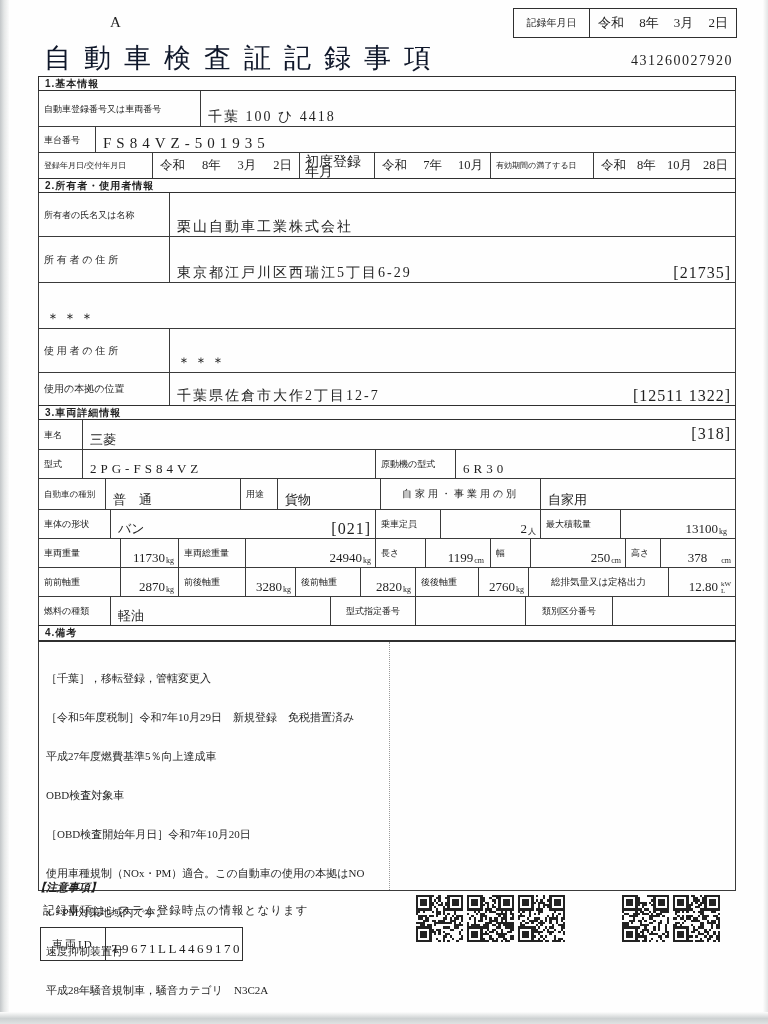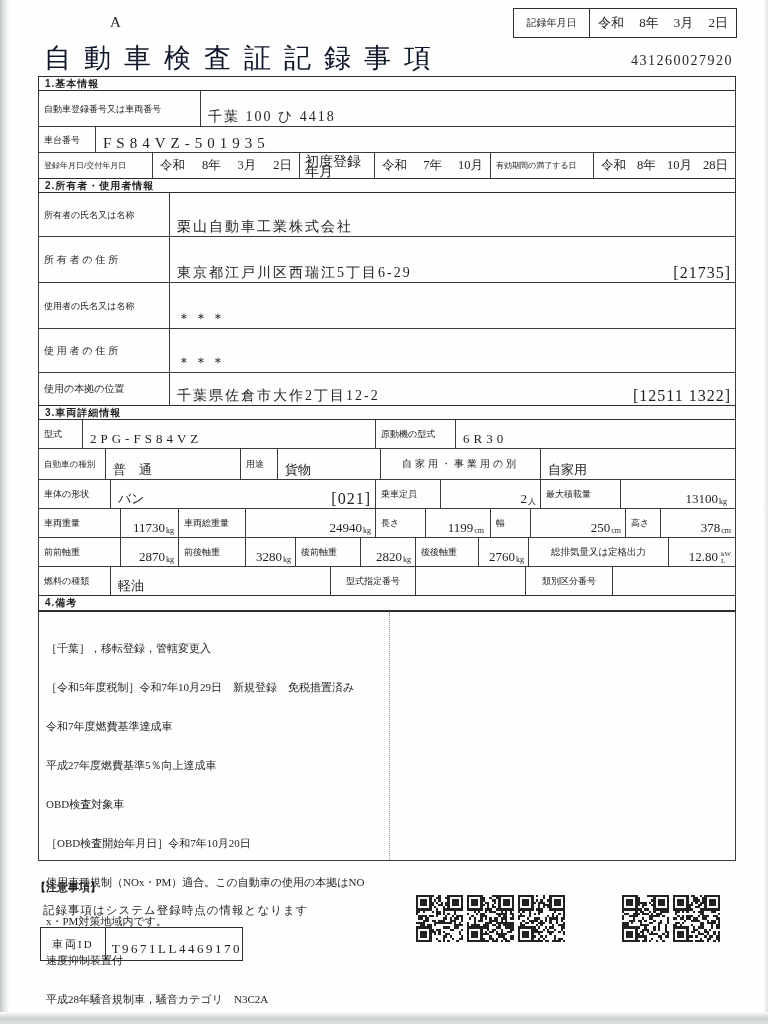--- a/index.html
+++ b/index.html
@@ -42,21 +42,21 @@
   .datecell{display:flex;align-items:center;justify-content:space-between;padding:0 7px;font-size:12.5px;}
   .dg{white-space:nowrap;}
   .ls2{letter-spacing:2px;} .ls3{letter-spacing:3px;} .ls4{letter-spacing:4px;} .ls5{letter-spacing:5px;}
   .code{font-size:16px;letter-spacing:1px;}
   
   .remarks{border:1px solid #3a3a3a;border-top:1.5px solid #2f2f2f;height:250px;position:relative;box-sizing:border-box;}
   .remarks .dots{position:absolute;left:350px;top:0;bottom:0;width:0;border-left:1px dotted #9a9a9a;}
   .remarks .txt{position:absolute;left:7px;top:4px;width:338px;font-size:11px;line-height:13px;white-space:pre-wrap;}
   .rline{white-space:pre;}
   
-  .notice-h{left:35px;top:880px;font-size:11px;font-weight:bold;}
+  .notice-h{left:35px;top:880px;font-size:11px;font-weight:bold;font-style:italic;}
   .notice-t{left:43px;top:903px;font-size:11.5px;letter-spacing:1px;}
   .vidbox{left:40px;top:927px;width:203px;height:34px;border:1.5px solid #2f2f2f;display:flex;box-sizing:border-box;}
   .vidbox .vlab{width:68px;border-right:1px solid #2f2f2f;display:flex;align-items:center;justify-content:center;
       font-size:11px;letter-spacing:2px;box-sizing:border-box;}
   .vidbox .vval{flex:1;display:flex;align-items:flex-end;padding:0 0 3px 6px;font-size:13px;letter-spacing:2.5px;}
   .qr{position:absolute;width:47px;height:47px;}
   .qr svg{width:100%;height:100%;}
 </style>
 </head>
 <body>
@@ -124,39 +124,45 @@
 
     <div class="row" style="height:46px;">
       <div class="c lab" style="width:130px;font-size:10px;">所 有 者 の 住 所</div>
       <div class="c val both" style="flex:1;">
         <span class="ls2" style="font-size:14px;">東京都江戸川区西瑞江5丁目6-29</span>
         <span class="code">[21735]</span>
       </div>
     </div>
 
     <div class="row" style="height:46px;">
-      <div class="c lab" style="width:130px;">使用者の氏名又は名称</div>
       <div class="c val ls3" style="flex:1;font-size:14px;">＊＊＊</div>
     </div>
 
     <div class="row" style="height:44px;">
       <div class="c lab" style="width:130px;font-size:10px;">使 用 者 の 住 所</div>
       <div class="c val ls3" style="flex:1;font-size:14px;">＊＊＊</div>
     </div>
 
     <div class="row" style="height:33px;">
       <div class="c lab" style="width:130px;font-size:10px;">使用の本拠の位置</div>
       <div class="c val both" style="flex:1;">
-        <span class="ls2" style="font-size:14px;">千葉県佐倉市大作2丁目12-2</span>
+        <span class="ls2" style="font-size:14px;">千葉県佐倉市大作2丁目12-7</span>
         <span class="code">[12511 1322]</span>
       </div>
     </div>
 
     <div class="strip">3.車両詳細情報</div>
 
+    <div class="row" style="height:30px;">
+      <div class="c lab" style="width:43px;">車名</div>
+      <div class="c val both" style="flex:1;">
+        <span>三菱</span>
+        <span class="code" style="align-self:center;">[318]</span>
+      </div>
+    </div>
 
     <div class="row" style="height:29px;">
       <div class="c lab" style="width:43px;">型式</div>
       <div class="c val ls4" style="width:293px;text-align:right;">2PG-FS84VZ</div>
       <div class="c lab" style="width:80px;">原動機の型式</div>
       <div class="c val ls4" style="flex:1;">6R30</div>
     </div>
 
     <div class="row" style="height:31px;">
       <div class="c lab" style="width:66px;font-size:8.5px;">自動車の種別</div>
@@ -200,21 +206,21 @@
       <div class="c val rt" style="width:65px;padding-right:6px;">
         <span>1199</span>
         <span class="unit">cm</span>
       </div>
       <div class="c lab" style="width:40px;">幅</div>
       <div class="c val rt" style="width:95px;">
         <span>250</span>
         <span class="unit">cm</span>
       </div>
       <div class="c lab" style="width:35px;">高さ</div>
-      <div class="c val rt" style="flex:1;">
+      <div class="c val rt" style="flex:1;gap:13px;">
         <span>378</span>
         <span class="unit">cm</span>
       </div>
     </div>
 
     <div class="row" style="height:29px;">
       <div class="c lab" style="width:81px;">前前軸重</div>
       <div class="c val rt" style="width:58px;">
         <span>2870</span>
         <span class="unit">kg</span>
@@ -253,21 +259,20 @@
       <div class="c val" style="flex:1;"></div>
     </div>
 
     <div class="strip" style="height:16px;">4.備考</div>
 
     <div class="remarks">
       <div class="dots"></div>
       <div class="txt">
         <div class="rline">［千葉］，移転登録，管轄変更入</div>
         <div class="rline">［令和5年度税制］令和7年10月29日　新規登録　免税措置済み</div>
-        <div class="rline">令和7年度燃費基準達成車</div>
         <div class="rline">平成27年度燃費基準5％向上達成車</div>
         <div class="rline">OBD検査対象車</div>
         <div class="rline">［OBD検査開始年月日］令和7年10月20日</div>
         <div class="rline">使用車種規制（NOx・PM）適合。この自動車の使用の本拠はNO</div>
         <div class="rline">x・PM対策地域内です。</div>
         <div class="rline">速度抑制装置付</div>
         <div class="rline">平成28年騒音規制車，騒音カテゴリ　N3C2A</div>
         
         
         

